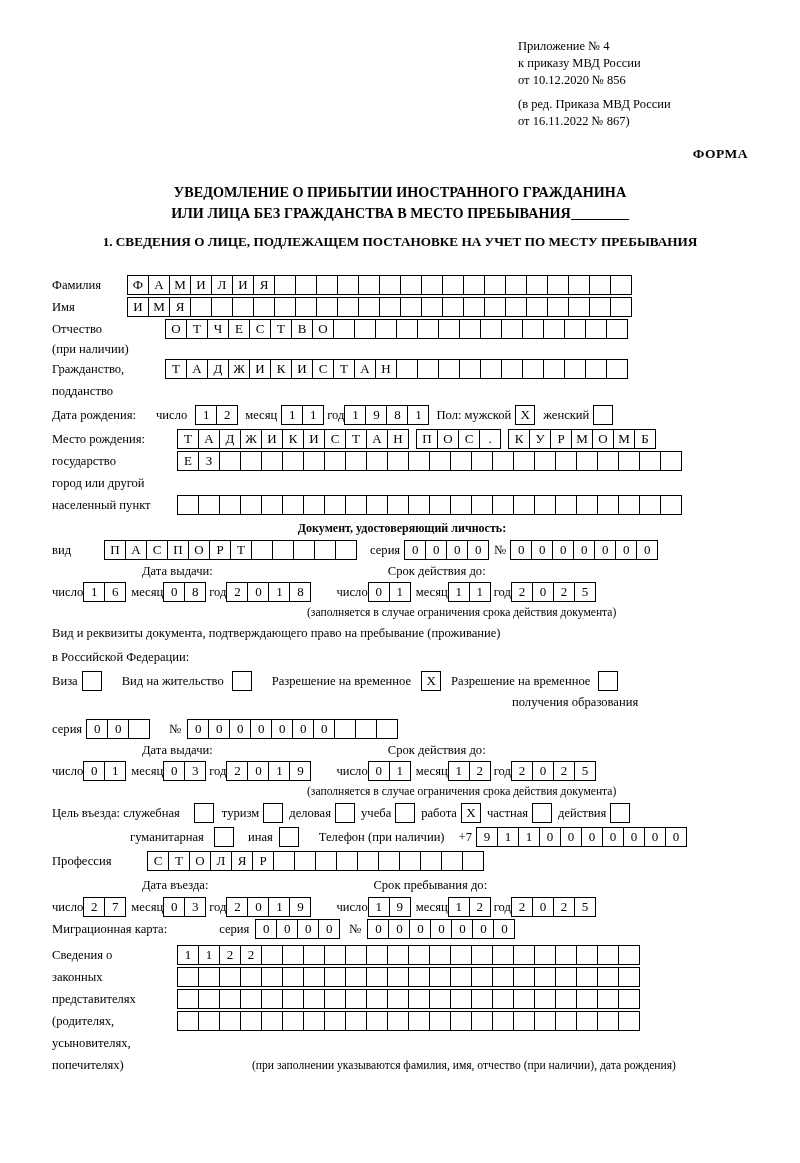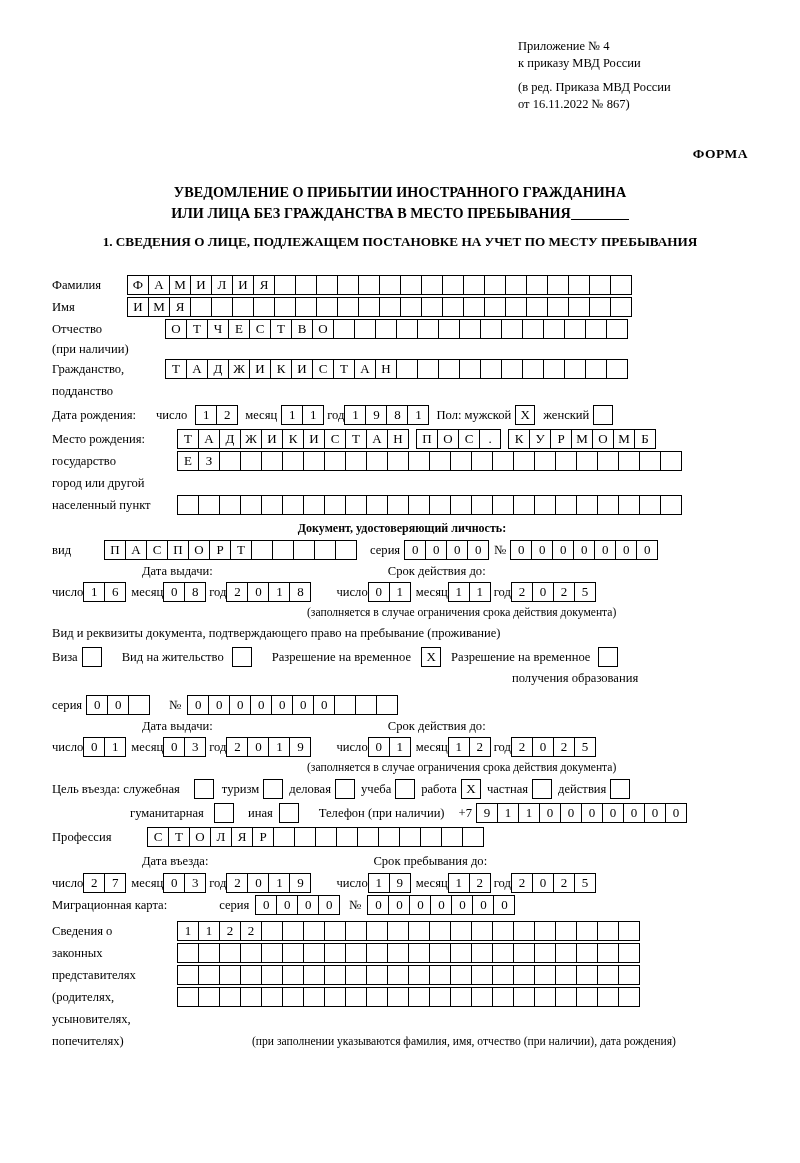--- a/index.html
+++ b/index.html
@@ -67,20 +67,21 @@
   .bold { font-weight: bold; }
 </style>
 </head>
 <body>
 
 <div class="page">
 
   <div class="hdr">
     <div class="l">Приложение № 4</div>
     <div class="l">к приказу МВД России</div>
+    <div class="l">от 10.12.2020 № 856</div>
     <div class="gap"></div>
     <div class="l">(в ред. Приказа МВД России</div>
     <div class="l">от 16.11.2022 № 867)</div>
   </div>
   <div class="forma">ФОРМА</div>
 
   <div class="title">
     <span>УВЕДОМЛЕНИЕ О ПРИБЫТИИ ИНОСТРАННОГО ГРАЖДАНИНА</span><br>
     <span>ИЛИ ЛИЦА БЕЗ ГРАЖДАНСТВА В МЕСТО ПРЕБЫВАНИЯ</span><span class="ul"></span>
   </div>
@@ -428,20 +429,23 @@
     </div>
 
     <div class="row" style="min-height:17px">
       <div style="width:255px"></div>
       <div class="small-note">(заполняется в случае ограничения срока действия документа)</div>
     </div>
 
     <div class="row" style="">
       <div class="lbl">Вид и реквизиты документа, подтверждающего право на пребывание (проживание)</div>
     </div>
+    <div class="row" style="margin-top:4px">
+      <div class="lbl">в Российской Федерации:</div>
+    </div>
 
     <div class="row" style="margin-top:4px">
       <div class="lbl">Виза</div>
       <div class="sp4"></div>
       <div class="box"></div>
       <div class="sp20"></div>
       <div class="lbl">Вид на жительство</div>
       <div class="sp8"></div>
       <div class="box"></div>
       <div class="sp20"></div>

